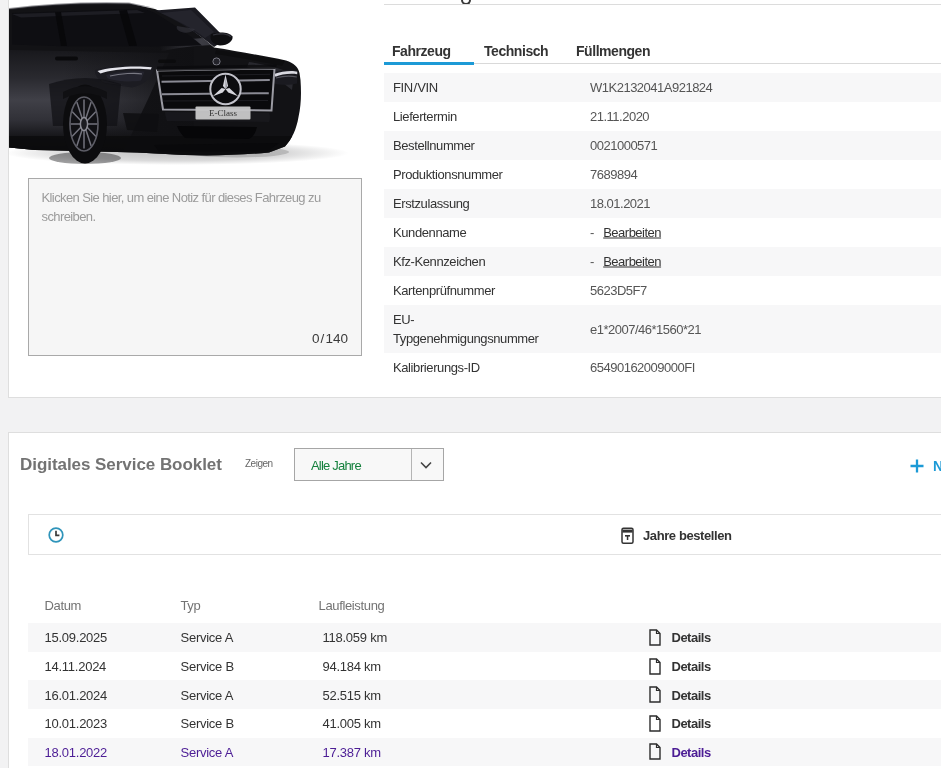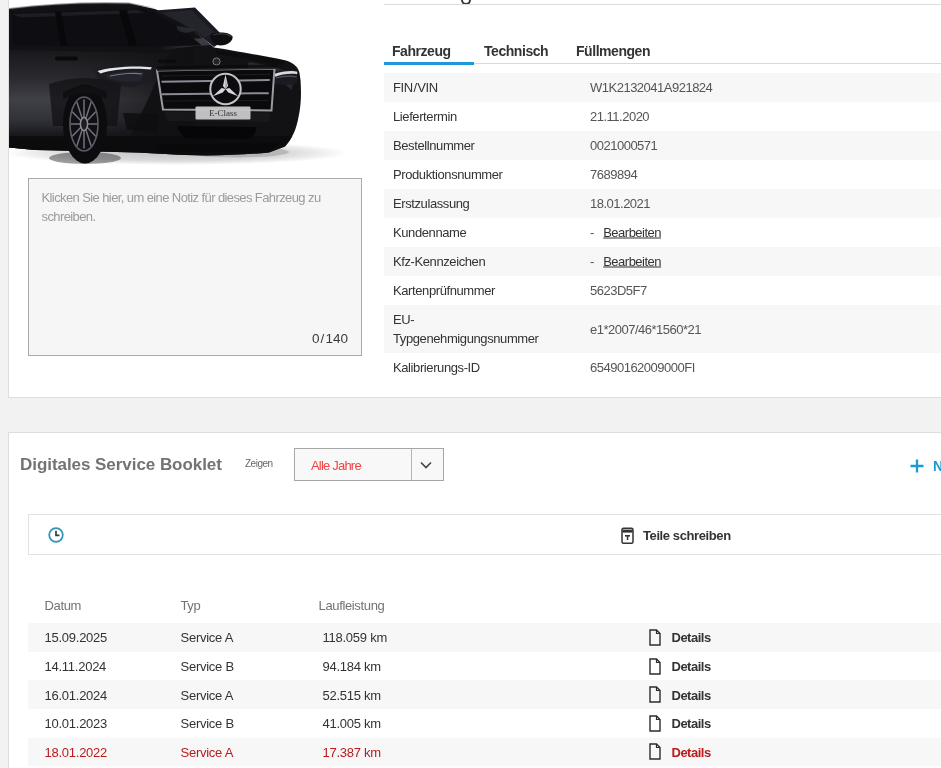--- a/index.html
+++ b/index.html
@@ -192,21 +192,21 @@
 </g>
 <ellipse cx="75" cy="124" rx="14" ry="27" fill="none" stroke="#5d5d66" stroke-width="1.6"></ellipse>
 <ellipse cx="75" cy="124" rx="3.6" ry="6.5" fill="#1c1c21" stroke="#8c8c95" stroke-width="1.5"></ellipse>
 <path d="M54,92 Q76,80 98,92 L98,99 Q76,88 54,99 Z" fill="#101013"></path>
 </svg>
 </div>
 
   <div class="abs" style="left:20px; top:455px; font-weight:bold; font-size:17px; letter-spacing:-0.05px; color:#737373;">Digitales Service Booklet</div>
   <div class="abs" style="left:245px; top:458px; font-size:10px; letter-spacing:-0.5px; color:#666;">Zeigen</div>
   <div class="abs" style="left:294px; top:448px; width:150px; height:33px; background:#f8f8f8; border:1px solid #a6a6a6;">
-    <span class="abs" style="left:16px; top:9px; font-size:13px; letter-spacing:-0.8px; color:#ef4444;">Alle Jahre</span>
+    <span class="abs" style="left:16px; top:9px; font-size:13px; letter-spacing:-0.8px; color:#15803d;">Alle Jahre</span>
     <span class="abs" style="left:116px; top:0; width:1px; height:31px; background:#b5b5b5;"></span>
     <svg class="abs" style="left:124px; top:11px;" width="14" height="10" viewBox="0 0 14 10">
         <path d="M2 2.5 L7 7.5 L12 2.5" fill="none" stroke="#444" stroke-width="1.6"></path>
       </svg>
   </div>
   <div class="abs" style="left:905px; top:450px; width:80px; color:#1c9ad6; white-space:nowrap;">
     <svg class="abs" style="left:5px; top:9px;" width="14" height="14" viewBox="0 0 14 14">
         <path d="M7 0.5 L7 13.5 M0.5 7 L13.5 7" stroke="#1c9ad6" stroke-width="2.3"></path>
       </svg>
     <span class="abs" style="left:28px; top:8px; font-size:14px; font-weight:bold; letter-spacing:-0.3px;">Neuer Service</span>
@@ -216,21 +216,21 @@
     <svg class="abs" style="left:19px; top:12px;" width="16" height="16" viewBox="0 0 16 16">
       <circle cx="8" cy="8" r="6.8" fill="none" stroke="#2f94ba" stroke-width="1.7"></circle>
       <path d="M8 3.8 L8 8.4 L11.4 8.4" fill="none" stroke="#3a3a3a" stroke-width="1.7"></path>
     </svg>
     <svg class="abs" style="left:592px; top:12px;" width="13" height="17" viewBox="0 0 13 17">
       <rect x="1" y="1.2" width="11" height="15" rx="1.5" fill="none" stroke="#333" stroke-width="1.5"></rect>
       <rect x="1.4" y="2.6" width="10.2" height="3" fill="#333"></rect>
       <rect x="4" y="8" width="5" height="1.6" fill="#333"></rect>
       <rect x="5.8" y="8" width="1.5" height="5" fill="#333"></rect>
     </svg>
-    <span class="abs" style="left:614px; top:13px; font-size:13px; letter-spacing:-0.4px; font-weight:bold;">Teile schreiben</span>
+    <span class="abs" style="left:614px; top:13px; font-size:13px; letter-spacing:-0.4px; font-weight:bold;">Jahre bestellen</span>
   </div>
 
   <div class="abs" style="left:44.5px; top:598px; font-size:13px; letter-spacing:-0.35px; color:#737373;">Datum</div>
   <div class="abs" style="left:180.5px; top:598px; font-size:13px; letter-spacing:-0.35px; color:#737373;">Typ</div>
   <div class="abs" style="left:318.5px; top:598px; font-size:13px; letter-spacing:-0.35px; color:#737373;">Laufleistung</div>
   <div id="htable">
       <div class="abs stripe" style="left:28px; top:623.2px; width:913px; height:28.6px; font-size:13px; letter-spacing:-0.25px; color:#333;">
         <span class="abs" style="left:16.5px; top:50%; transform:translateY(-50%);">15.09.2025</span>
         <span class="abs" style="left:152.5px; top:50%; transform:translateY(-50%);">Service A</span>
         <span class="abs" style="left:294.5px; top:50%; transform:translateY(-50%);">118.059 km</span>
@@ -263,21 +263,21 @@
       <div class="abs" style="left:28px; top:709.0000000000001px; width:913px; height:28.6px; font-size:13px; letter-spacing:-0.25px; color:#333;">
         <span class="abs" style="left:16.5px; top:50%; transform:translateY(-50%);">10.01.2023</span>
         <span class="abs" style="left:152.5px; top:50%; transform:translateY(-50%);">Service B</span>
         <span class="abs" style="left:294.5px; top:50%; transform:translateY(-50%);">41.005 km</span>
         <svg class="abs" style="left:621px; top:5.8px;" width="12" height="17" viewBox="0 0 12 17">
           <path d="M1 1 L7.5 1 L11 4.5 L11 16 L1 16 Z" fill="none" stroke="#2c2c2c" stroke-width="1.4"></path>
           <path d="M7.5 1 L7.5 4.5 L11 4.5" fill="none" stroke="#2c2c2c" stroke-width="1.2"></path>
         </svg>
         <span class="abs" style="left:643.5px; top:50%; transform:translateY(-50%); font-weight:bold; letter-spacing:-0.5px;">Details</span>
       </div>
-      <div class="abs stripe" style="left:28px; top:737.6000000000001px; width:913px; height:28.6px; font-size:13px; letter-spacing:-0.25px; color:#b91c1c;">
+      <div class="abs stripe" style="left:28px; top:737.6000000000001px; width:913px; height:28.6px; font-size:13px; letter-spacing:-0.25px; color:#4c1d95;">
         <span class="abs" style="left:16.5px; top:50%; transform:translateY(-50%);">18.01.2022</span>
         <span class="abs" style="left:152.5px; top:50%; transform:translateY(-50%);">Service A</span>
         <span class="abs" style="left:294.5px; top:50%; transform:translateY(-50%);">17.387 km</span>
         <svg class="abs" style="left:621px; top:5.8px;" width="12" height="17" viewBox="0 0 12 17">
           <path d="M1 1 L7.5 1 L11 4.5 L11 16 L1 16 Z" fill="none" stroke="#2c2c2c" stroke-width="1.4"></path>
           <path d="M7.5 1 L7.5 4.5 L11 4.5" fill="none" stroke="#2c2c2c" stroke-width="1.2"></path>
         </svg>
         <span class="abs" style="left:643.5px; top:50%; transform:translateY(-50%); font-weight:bold; letter-spacing:-0.5px;">Details</span>
       </div>
     </div>

